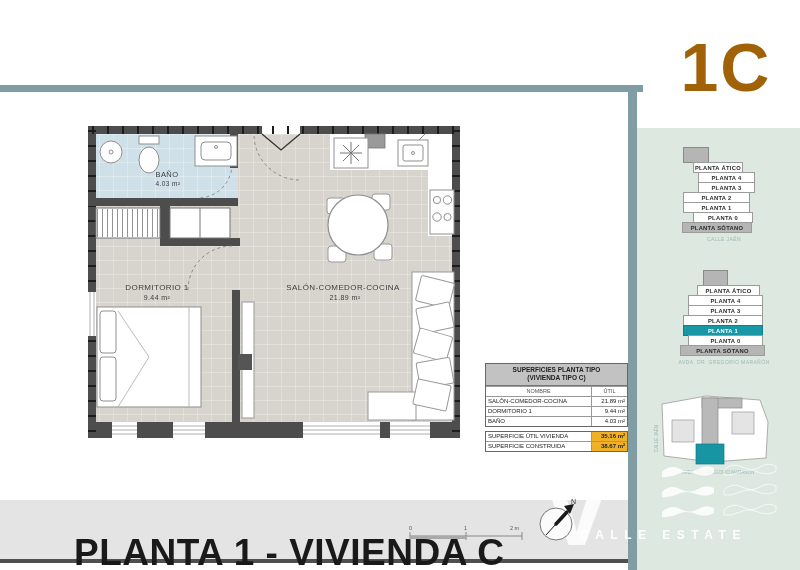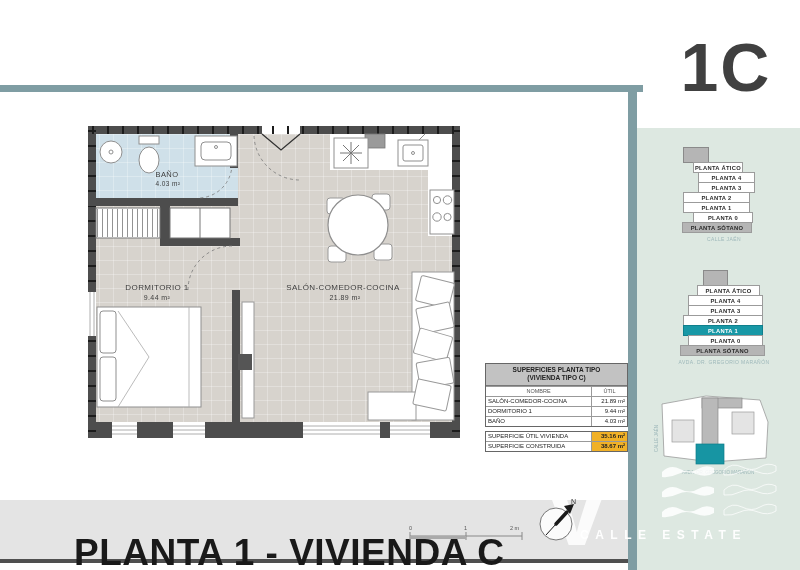--- a/index.html
+++ b/index.html
@@ -6,21 +6,21 @@
   html,body { width:800px; height:570px; background:#fff; overflow:hidden;
               font-family:"Liberation Sans", sans-serif; position:relative; }
   .abs { position:absolute; }
 
   
   .rule-h { left:0; top:85px; width:643px; height:7px; background:#7f9da3; z-index:4; }
   .rule-v { left:628px; top:85px; width:9px; height:485px; background:#7f9da3; z-index:4; }
   .green-panel { left:637px; top:128px; right:0; bottom:0; background:#dde8e1; z-index:1; }
 
   .unit-code { left:652px; top:28px; width:148px; text-align:center; font-size:68px;
-               font-weight:bold; letter-spacing:2px; color:#404040; z-index:5; }
+               font-weight:bold; letter-spacing:2px; color:#a16207; z-index:5; }
 
   
   .plan { left:85px; top:120px; z-index:2; }
 
   
   .surf { left:485px; top:363px; width:143px; font-size:6px; color:#222; z-index:3; }
   .surf .sec { border:1px solid #666; background:#fff; }
   .surf .head { background:#c2c2c2; text-align:center; font-weight:bold;
                 font-size:6.5px; line-height:1.3; padding:2px 1px; border-bottom:1px solid #777; }
   .surf .row { display:flex; border-top:1px solid #999; }

